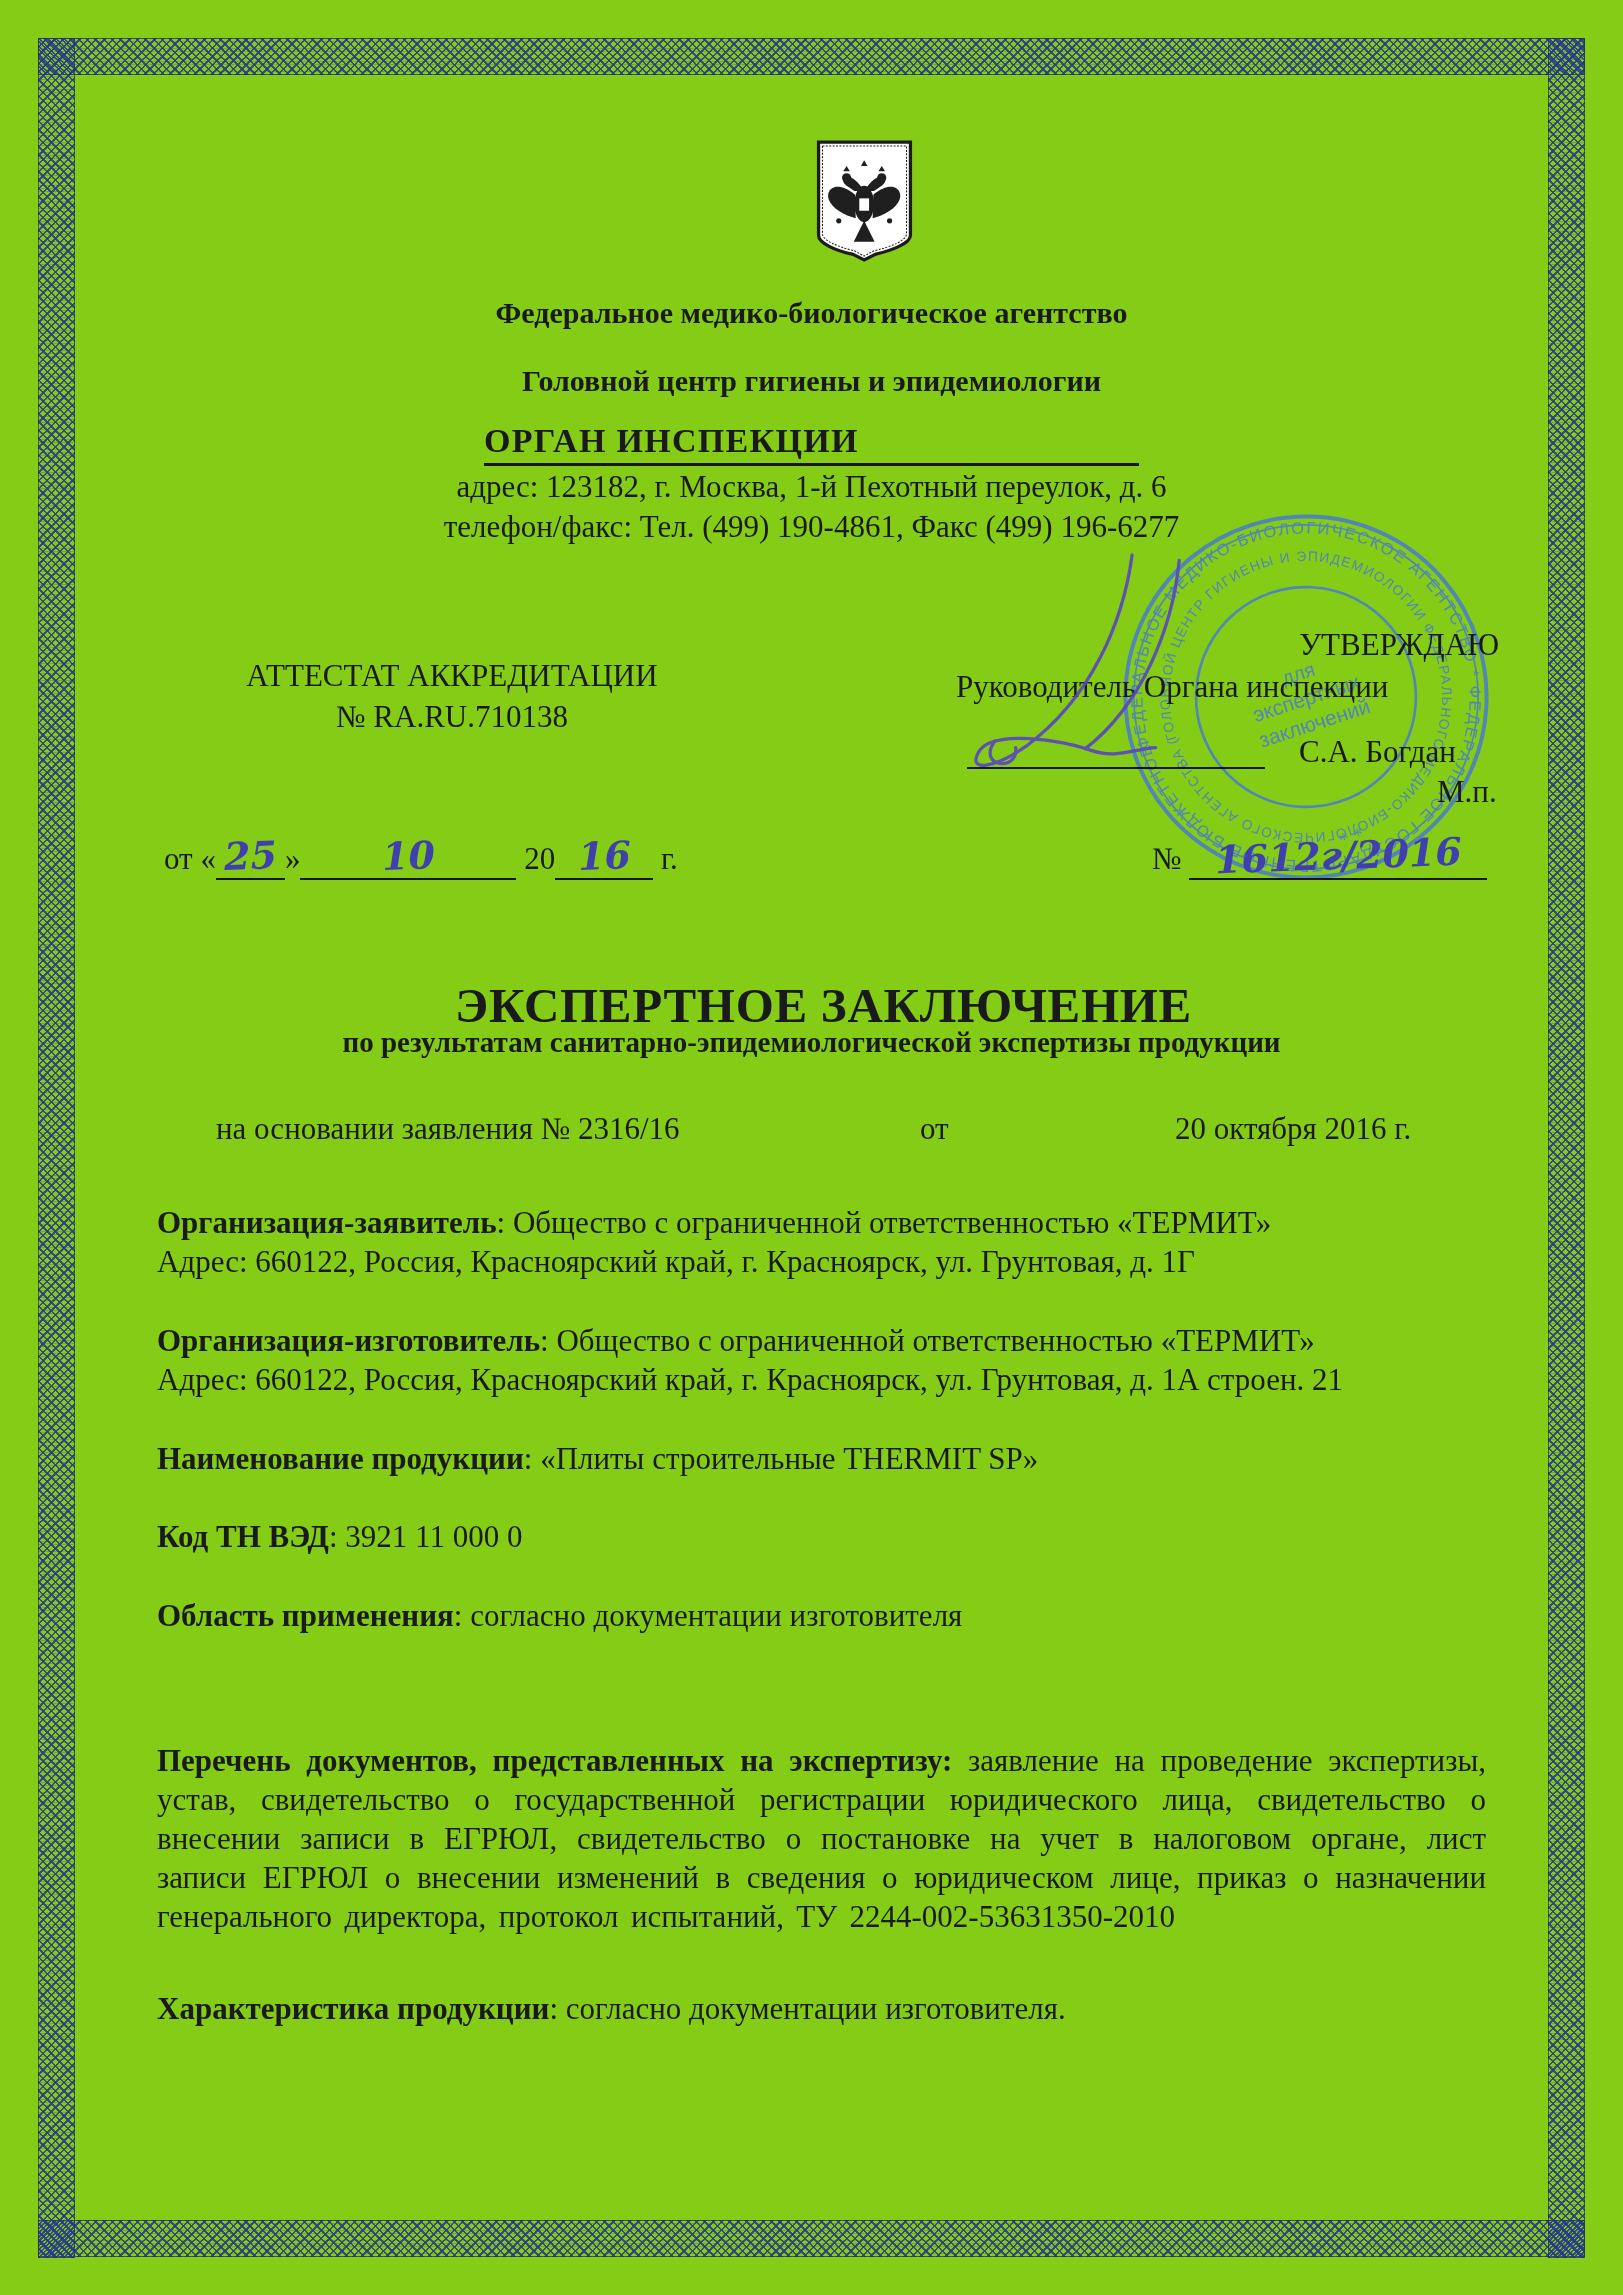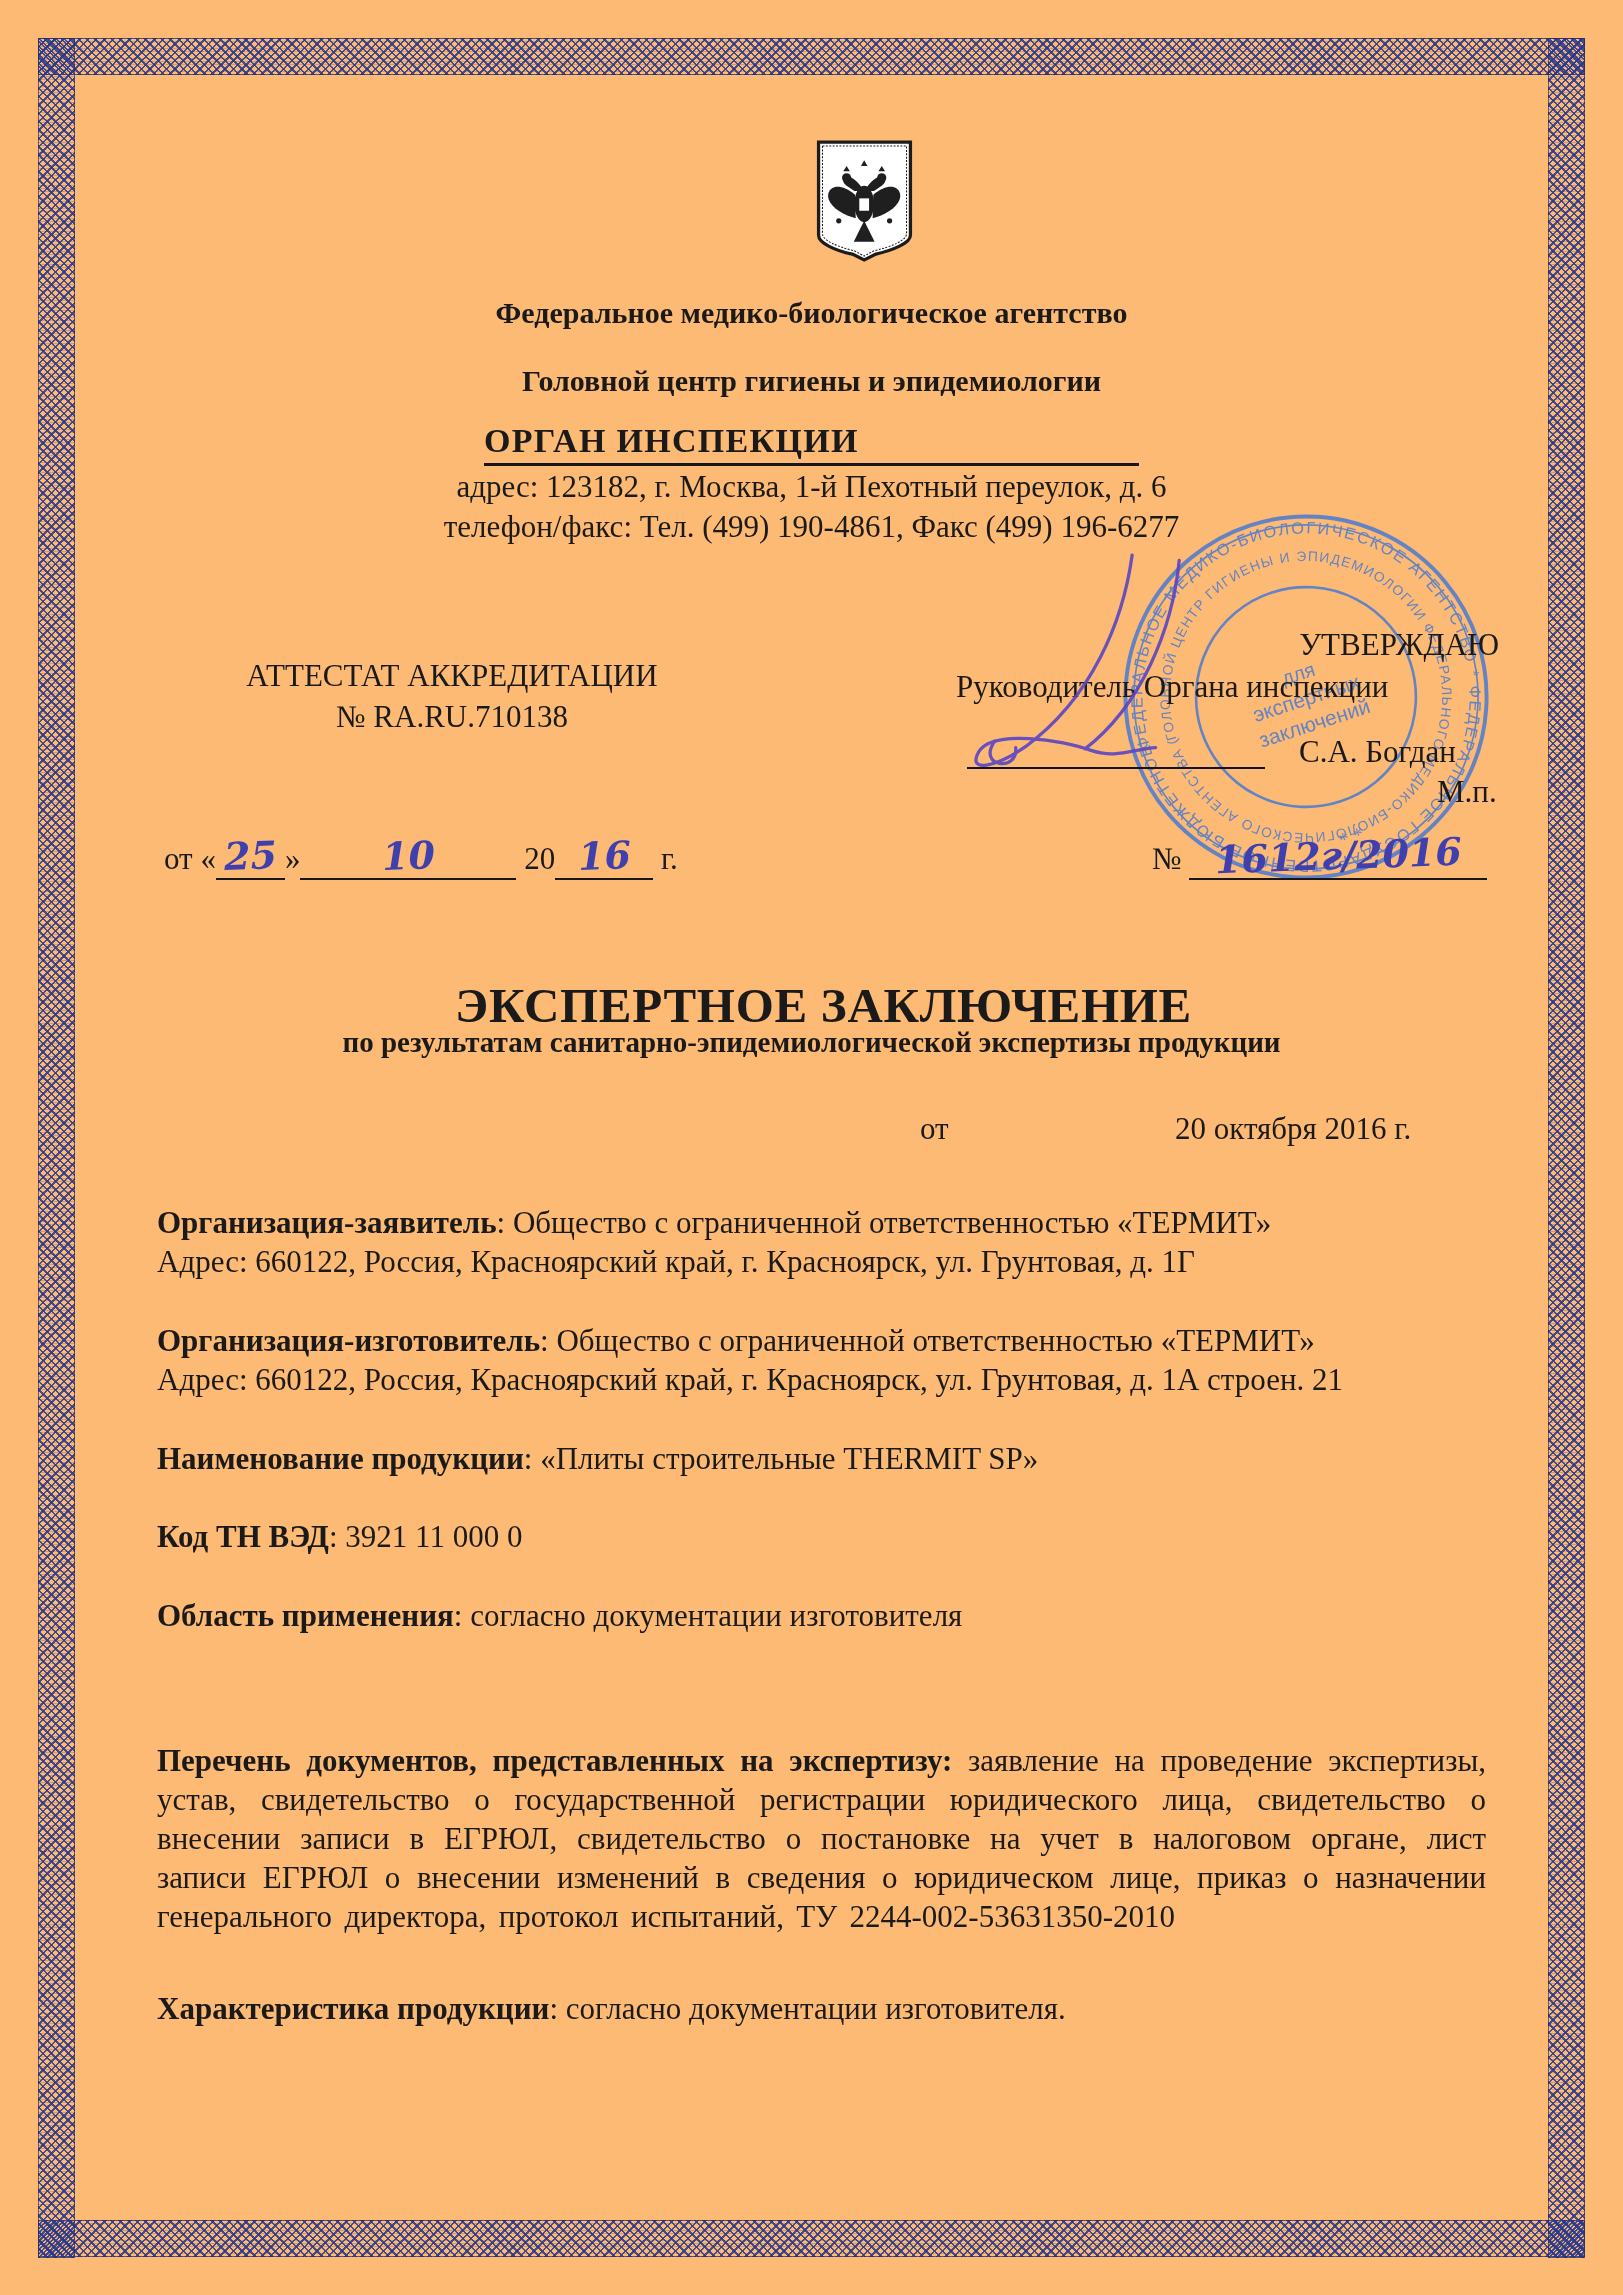--- a/index.html
+++ b/index.html
@@ -1,18 +1,18 @@
 <!DOCTYPE html>
 <html style="font-size:10.5px"><head>
 <meta charset="utf-8">
 <style>
   html,body{margin:0;padding:0;background:#ffffff;}
   .sheet{
     position:relative;width:1623px;height:2295px;overflow:hidden;
-    background:#fdba74;color:#1a1a1a;
+    background:#84cc16;color:#1a1a1a;
     font-family:"Liberation Serif", serif;
   }
   .abs{position:absolute;}
   
   .bb{
     position:absolute;
     background-image:
       repeating-linear-gradient(45deg, rgba(40,56,140,.85) 0 1.7px, rgba(255,255,255,0) 1.7px 5.9px),
       repeating-linear-gradient(135deg, rgba(40,56,140,.85) 0 1.7px, rgba(255,255,255,0) 1.7px 5.9px),
       repeating-linear-gradient(0deg, rgba(40,56,140,.25) 0 0.7px, rgba(255,255,255,0) 0.7px 3.3px);
@@ -114,20 +114,21 @@
   <div class="abs" style="left:164px;top:833px;font-size:31px;">
     <span>от «</span><span class="uline" style="width:69px;"><span class="hw">25</span></span><span>»</span><span class="uline" style="width:216px;"><span class="hw">10</span></span>&nbsp;<span>20</span><span class="uline" style="width:98px;"><span class="hw">16</span></span>&nbsp;<span>г.</span>
   </div>
   <div class="abs" style="left:1152px;top:833px;font-size:31px;">
     <span>№</span>&nbsp;<span class="uline" style="width:298px;"><span class="hw">1612г/2016</span></span>
   </div>
 
   <div class="abs ctr bold" style="top:977px;font-size:49px;letter-spacing:0.7px;margin-left:12px;">ЭКСПЕРТНОЕ ЗАКЛЮЧЕНИЕ</div>
   <div class="abs ctr bold" style="top:1026px;font-size:29px;">по результатам санитарно-эпидемиологической экспертизы продукции</div>
 
+  <div class="abs" style="left:216px;top:1111px;font-size:31px;">на основании заявления № 2316/16</div>
   <div class="abs" style="left:920px;top:1111px;font-size:31px;">от</div>
   <div class="abs" style="left:1175px;top:1111px;font-size:31px;">20 октября 2016 г.</div>
 
   <div class="field" style="top:1203px;">
     <div><span class="bold">Организация-заявитель</span><span>: </span><span>Общество с ограниченной ответственностью «ТЕРМИТ»</span></div>
     <div>Адрес: 660122, Россия, Красноярский край, г. Красноярск, ул. Грунтовая, д. 1Г</div>
   </div>
 
   <div class="field" style="top:1321px;">
     <div><span class="bold">Организация-изготовитель</span><span>: </span><span>Общество с ограниченной ответственностью «ТЕРМИТ»</span></div>

